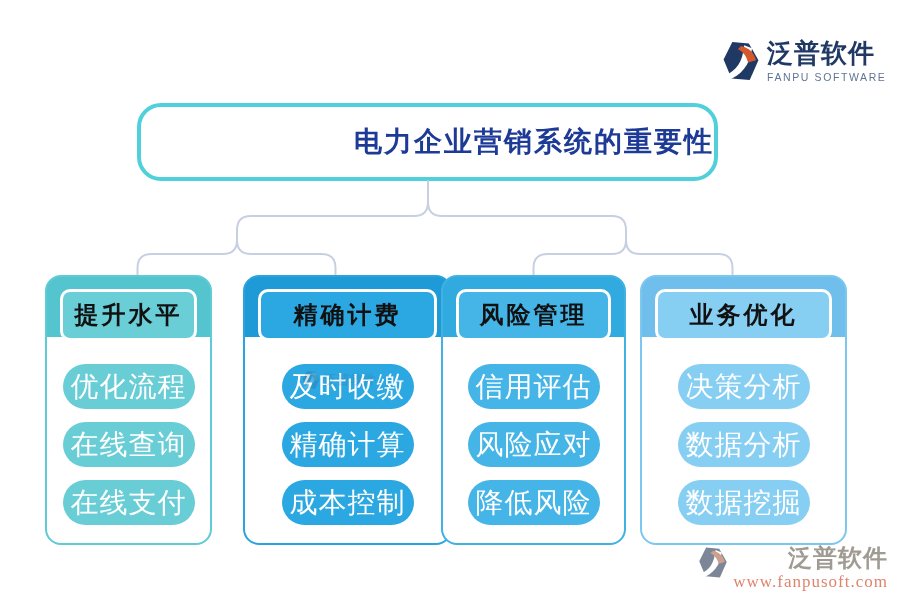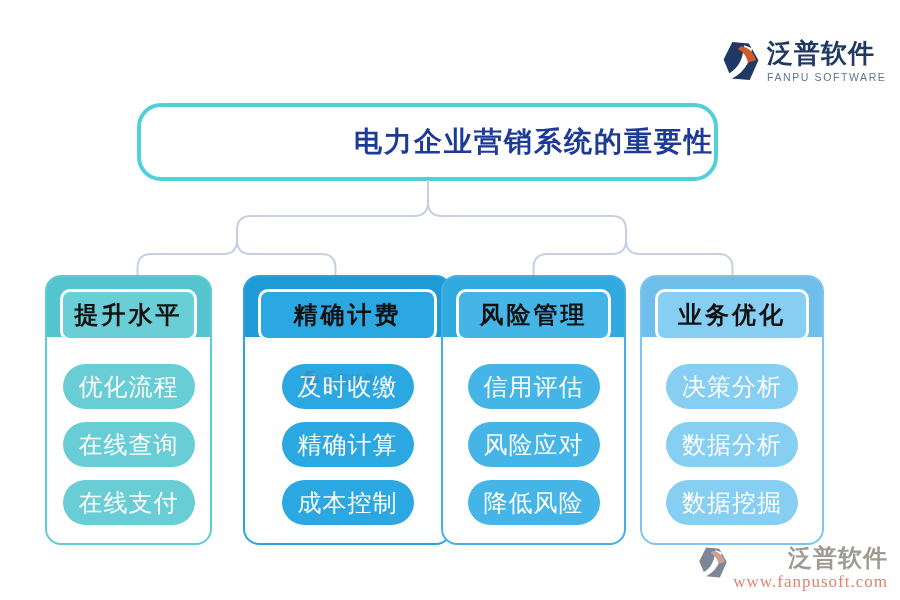--- a/index.html
+++ b/index.html
@@ -36,21 +36,21 @@
   .col-header{
     position:absolute;left:13px;right:13px;top:12px;height:52px;box-sizing:border-box;
     background:var(--header);border:3px solid #ffffff;border-radius:10px;
     display:flex;align-items:center;justify-content:center;
     font-size:24px;font-weight:bold;color:var(--header-text,#111111);letter-spacing:3px;
   }
   .col-items{position:absolute;top:87px;left:0;right:0;display:flex;flex-direction:column;align-items:center;gap:13px;}
   .pill{
     width:132px;height:45px;border-radius:23px;background:var(--pill);
     color:var(--pill-text,#ffffff);display:flex;align-items:center;justify-content:center;
-    font-size:24px;letter-spacing:1px;
+    font-size:28px;letter-spacing:1px;
   }
   
   .wm-center{position:absolute;left:302px;top:370px;display:flex;gap:4px;align-items:center;opacity:0.16;z-index:5;pointer-events:none;}
   .wm-center .wm-text{font-size:13px;font-weight:bold;color:#3a5a86;}
   .footer-wm{position:absolute;right:12px;bottom:8px;display:flex;gap:5px;align-items:flex-start;}
   .footer-wm .logo-glyph{opacity:0.6;filter:saturate(0.6);}
   .fw-text{display:flex;flex-direction:column;align-items:flex-end;}
   .fw-brand{font-size:24px;font-weight:bold;color:var(--footer-brand,#8f8a7f);letter-spacing:1px;line-height:1.05;opacity:0.85;}
   .fw-url{font-size:17px;color:var(--footer-url,#e0846d);letter-spacing:1px;margin-top:1px;}
 </style>
@@ -111,21 +111,21 @@
     <div class="col-header">
       <span>风险管理</span>
     </div>
     <div class="col-items">
       <div class="pill">信用评估</div>
       <div class="pill">风险应对</div>
       <div class="pill">降低风险</div>
     </div>
   </section>
 
-  <section class="column" style="left: 640px; width: 184px; padding-left: 24px; --band: #6fbeec; --header: #87cef3; --pill: #87cef3; --border: #7cc7f0;">
+  <section class="column" style="left: 640px; width: 207px; padding-left: 24px; --band: #6fbeec; --header: #87cef3; --pill: #87cef3; --border: #7cc7f0;">
     <div class="col-header">
       <span>业务优化</span>
     </div>
     <div class="col-items">
       <div class="pill">决策分析</div>
       <div class="pill">数据分析</div>
       <div class="pill">数据挖掘</div>
     </div>
   </section>
 

